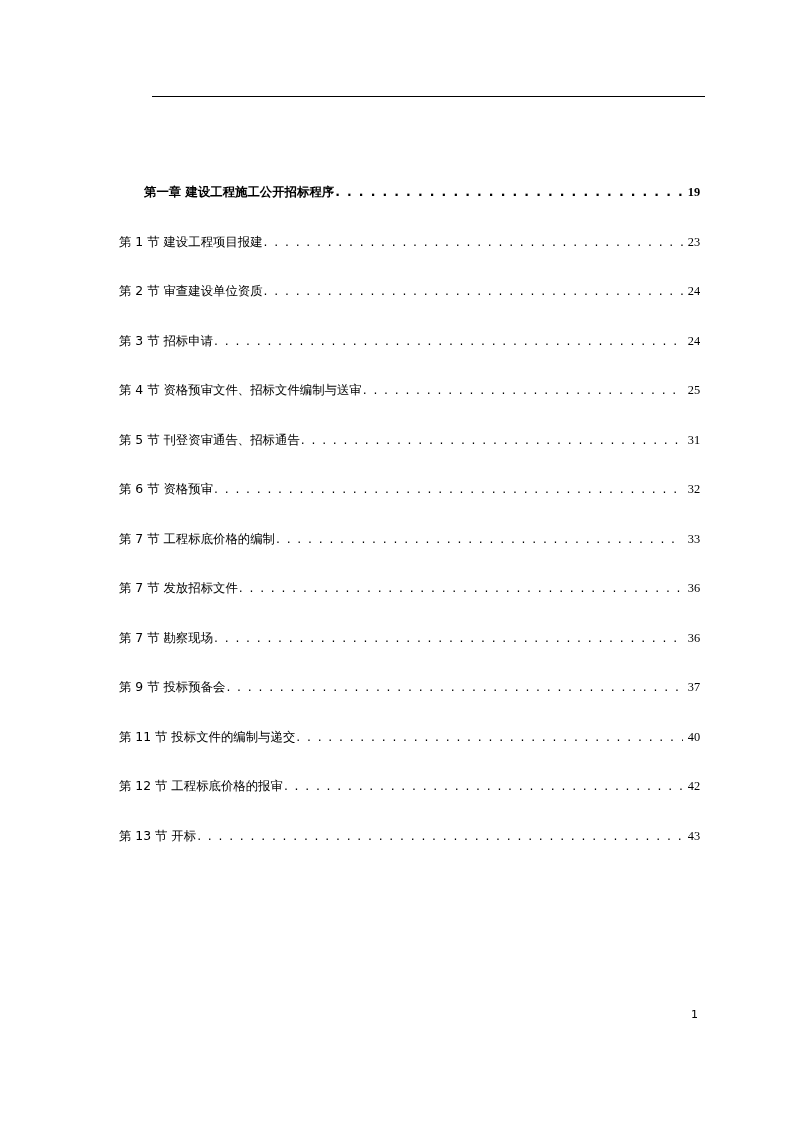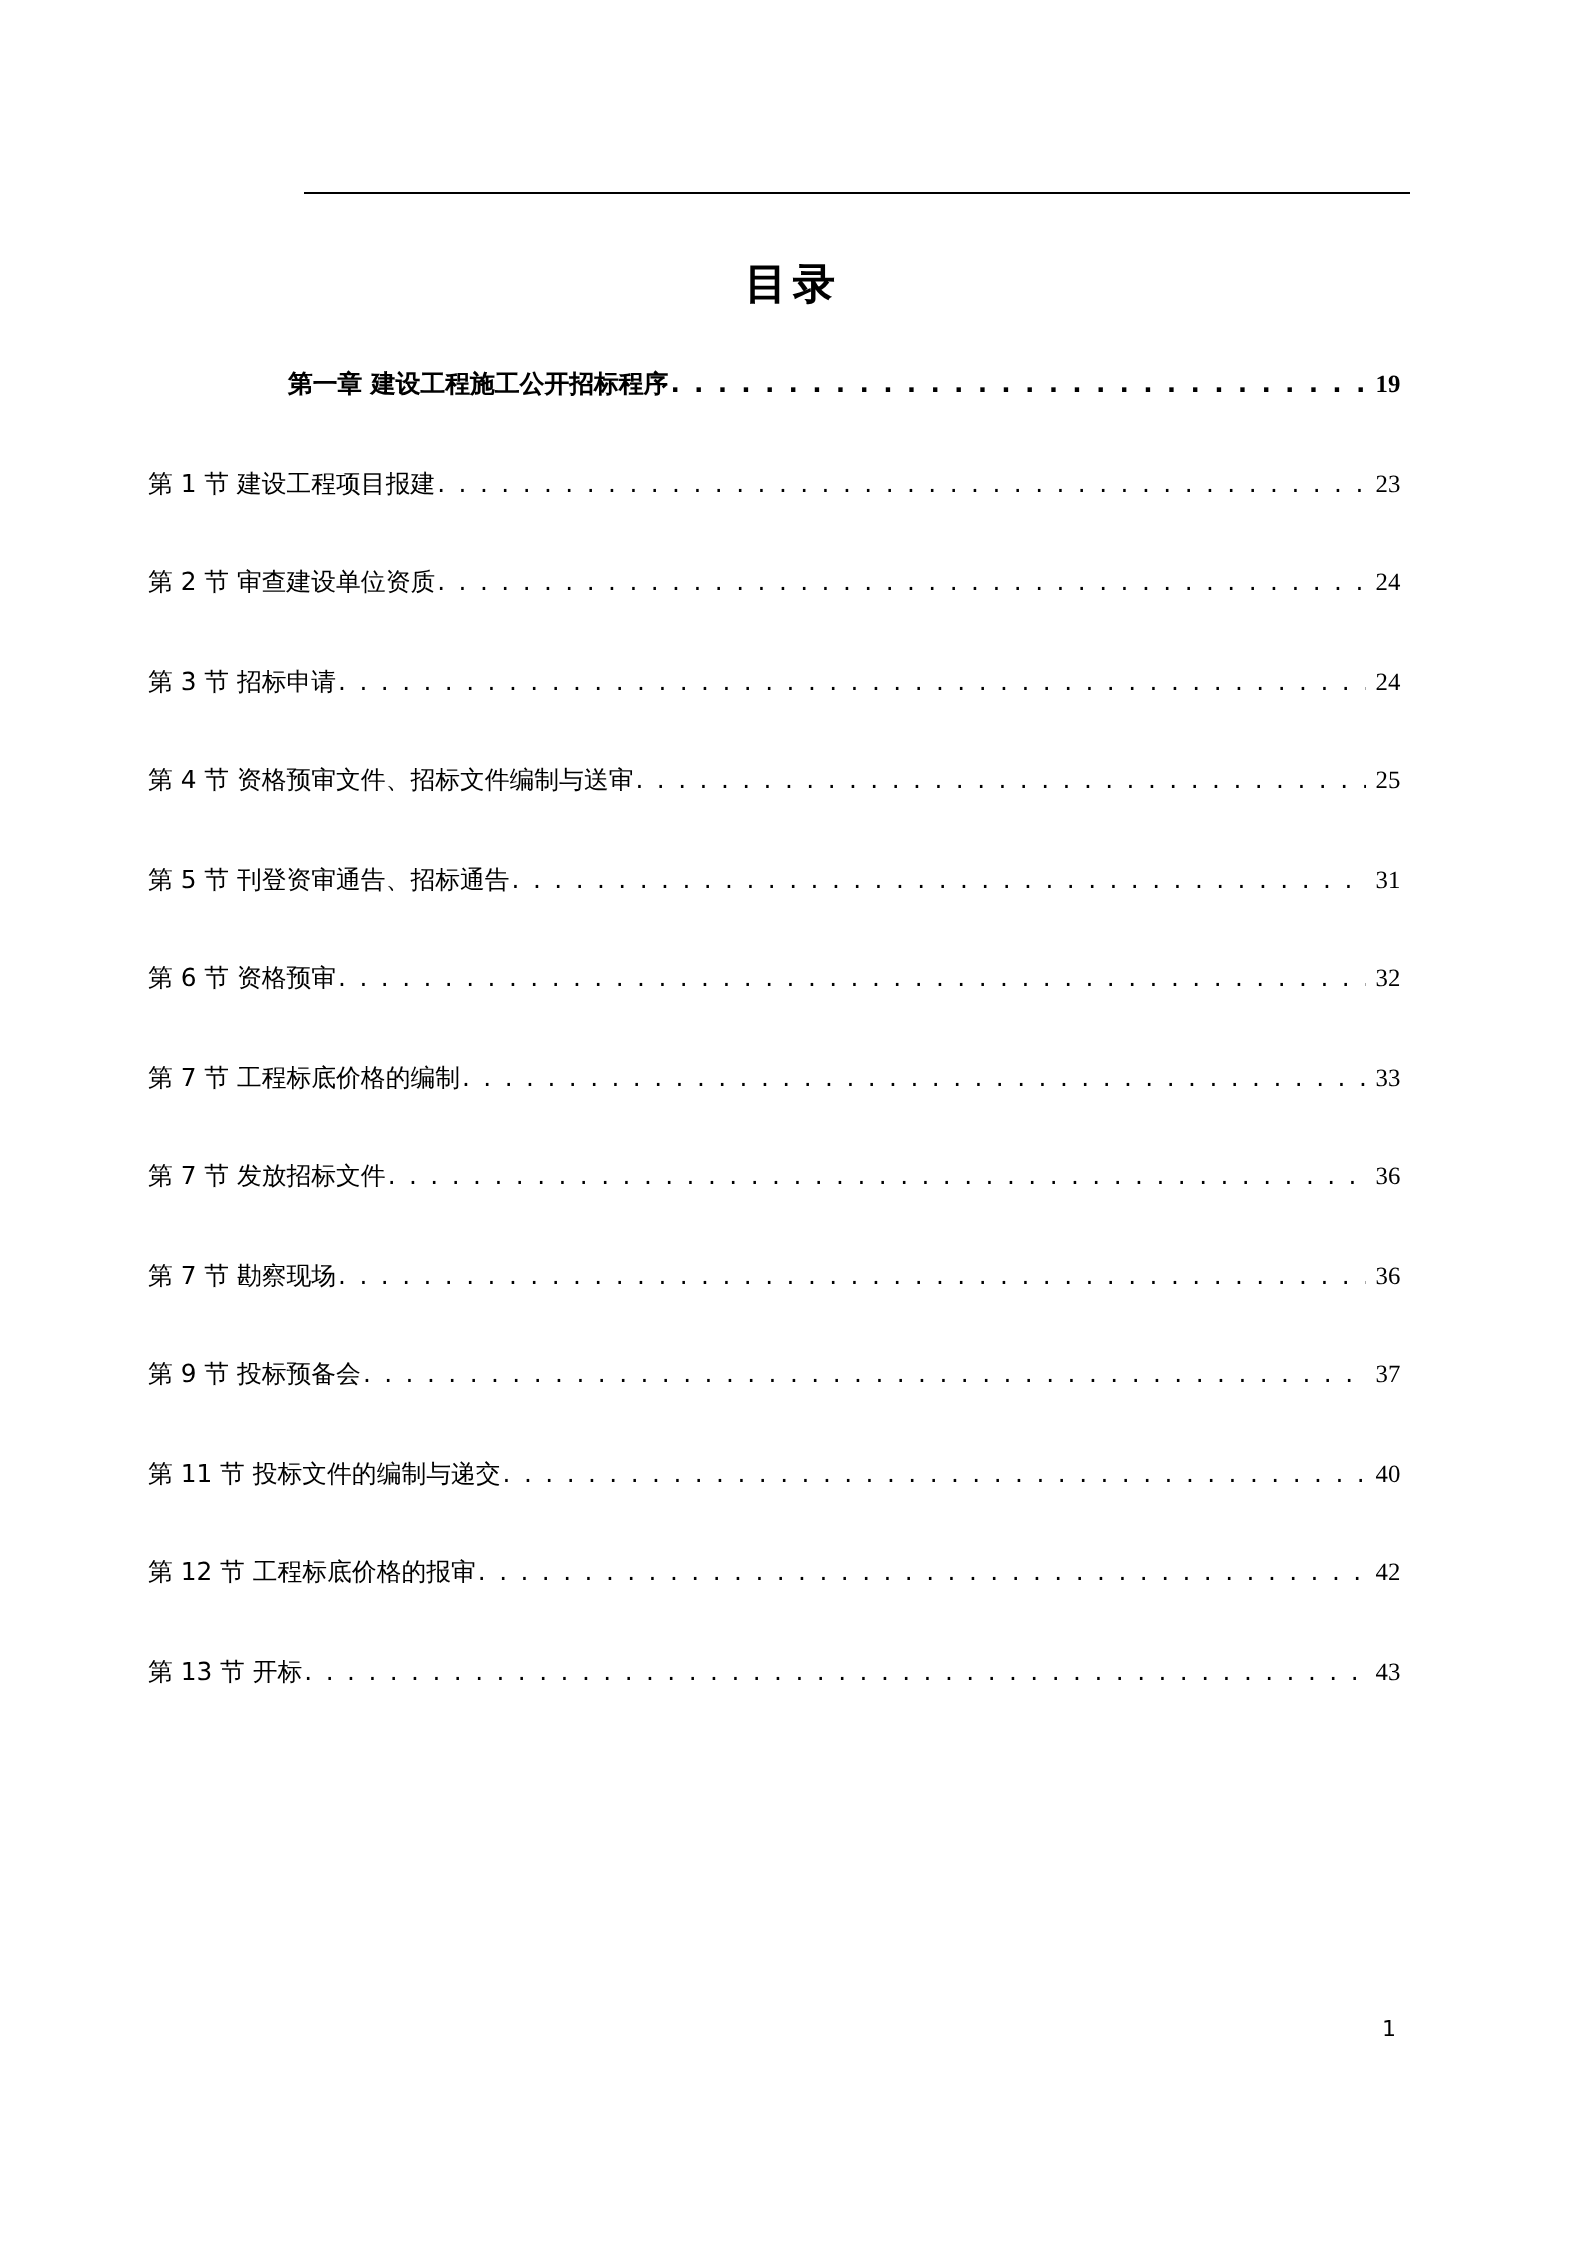--- a/index.html
+++ b/index.html
@@ -100,21 +100,21 @@
     padding-left: 144px;
     padding-right: 89px;
     font-weight: bold;
   }
   .level-1 .label,
   .level-1 .page-num,
   .level-1 .leader {
     font-weight: bold;
   }
   .level-2 {
-    padding-left: 74px;
+    padding-left: 119px;
     padding-right: 89px;
   }
 
   
   .footer-page {
     position: absolute;
     left: 0;
     width: 100%;
     top: 1008px;
     text-align: center;
@@ -128,21 +128,20 @@
 </style>
 </head>
 <body>
 
 <div class="page">
 
   <div class="header">
     <div class="header-rule"></div>
   </div>
 
-  <div class="doc-title">目录</div>
 
   <div class="toc" id="toc-container">
       <div class="toc-entry level-1">
         <span class="label">第一章  建设工程施工公开招标程序</span>
         <span class="leader">. . . . . . . . . . . . . . . . . . . . . . . . . . . . . . . . . . . . . . . . . . . . . . . . . . . . . . . . . . . . . . . . . . . . . . . . . . . . . . . . . . . . . . . . . </span>
         <span class="page-num">19</span>
       </div>
       <div class="toc-entry level-2">
         <span class="label">第 1 节  建设工程项目报建</span>
         <span class="leader">. . . . . . . . . . . . . . . . . . . . . . . . . . . . . . . . . . . . . . . . . . . . . . . . . . . . . . . . . . . . . . . . . . . . . . . . . . . . . . . . . . . . . . . . . </span>

